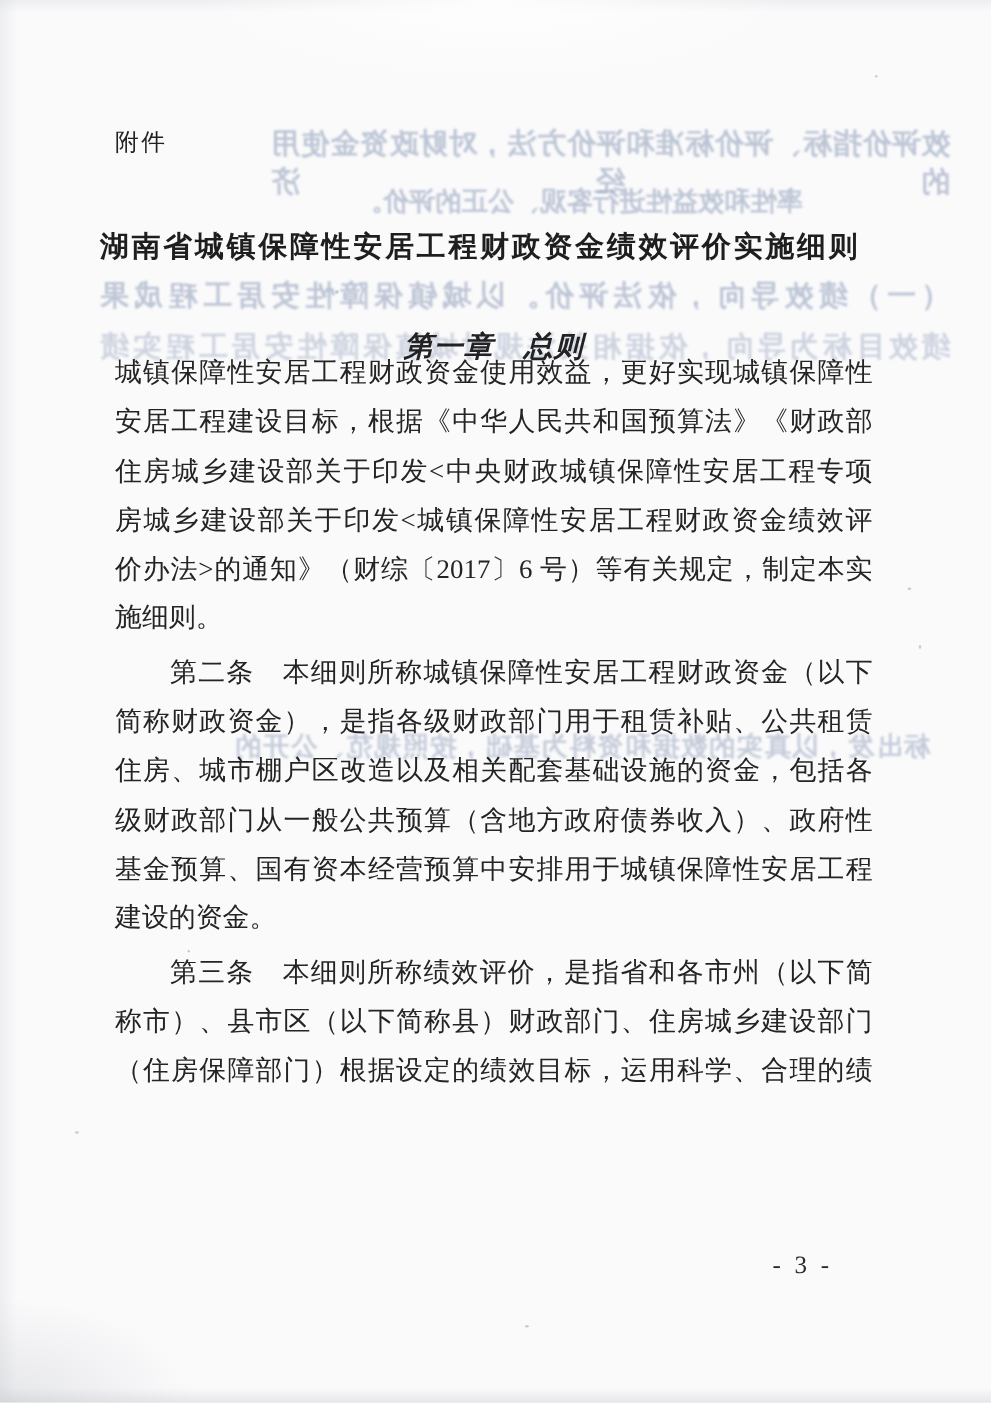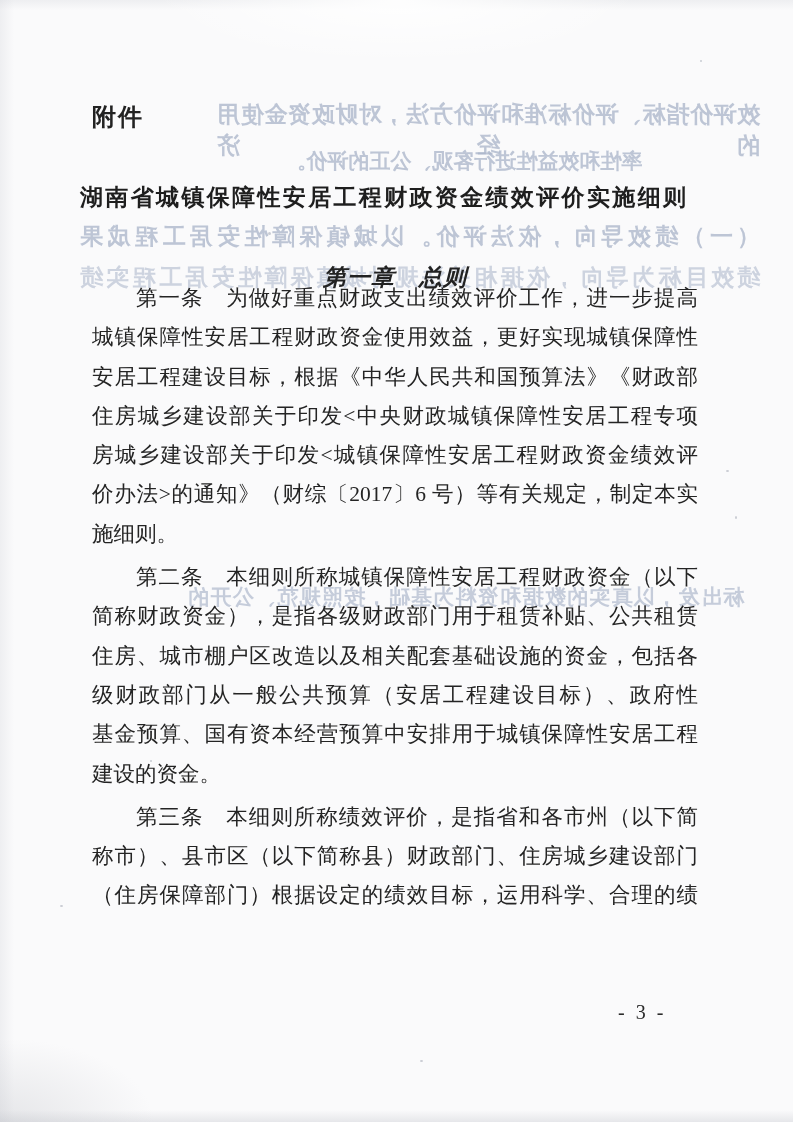--- a/index.html
+++ b/index.html
@@ -15,21 +15,21 @@
       linear-gradient(to bottom, rgba(215,217,222,.35) 0, rgba(215,217,222,0) 10px),
       #fafafb;
     overflow:hidden;
     font-family:"Liberation Serif","DejaVu Serif",serif;
     color:#262626;
   }
   
   .attachment{
     position:absolute;left:92px;top:101px;
     font-family:"Liberation Sans","DejaVu Sans",sans-serif;
-    font-size:24px;font-weight:700;letter-spacing:2px;color:#222;
+    font-size:19px;font-weight:400;letter-spacing:2px;color:#222;
   }
   .doc-title{
     position:absolute;left:80px;top:182px;width:606px;
     font-size:23px;font-weight:700;color:#1e1e1e;
     text-align:justify;text-align-last:justify;line-height:32px;
     font-family:"Liberation Serif","DejaVu Serif",serif;
   }
   .chapter{
     position:absolute;left:92px;top:262px;width:606px;
     text-align:center;font-size:23px;font-weight:700;color:#222;
@@ -93,33 +93,32 @@
   <div class="bleed bleed5">标出发，以真实的数据和资料为基础，按照规范、公开的</div>
 
   <div class="attachment">附件</div>
 
   <h1 class="doc-title" style="margin:0">湖南省城镇保障性安居工程财政资金绩效评价实施细则</h1>
 
   <h2 class="chapter" style="margin:0">第一章　总则</h2>
 
   <div class="doc-body">
       <div class="para">
-        <div class="line indent">第一条　为做好重点财政支出绩效评价工作，进一步提高</div>
         <div class="line">城镇保障性安居工程财政资金使用效益，更好实现城镇保障性</div>
         <div class="line">安居工程建设目标，根据《中华人民共和国预算法》《财政部</div>
         <div class="line">住房城乡建设部关于印发&lt;中央财政城镇保障性安居工程专项</div>
         <div class="line">房城乡建设部关于印发&lt;城镇保障性安居工程财政资金绩效评</div>
         <div class="line">价办法&gt;的通知》（财综〔2017〕6 号）等有关规定，制定本实</div>
         <div class="line no-fill">施细则。</div>
       </div>
       <div class="para">
         <div class="line indent">第二条　本细则所称城镇保障性安居工程财政资金（以下</div>
         <div class="line">简称财政资金），是指各级财政部门用于租赁补贴、公共租赁</div>
         <div class="line">住房、城市棚户区改造以及相关配套基础设施的资金，包括各</div>
-        <div class="line">级财政部门从一般公共预算（安居工程建设目标）、政府性</div>
+        <div class="line">级财政部门从一般公共预算（含地方政府债券收入）、政府性</div>
         <div class="line">基金预算、国有资本经营预算中安排用于城镇保障性安居工程</div>
         <div class="line no-fill">建设的资金。</div>
       </div>
       <div class="para">
         <div class="line indent">第三条　本细则所称绩效评价，是指省和各市州（以下简</div>
         <div class="line">称市）、县市区（以下简称县）财政部门、住房城乡建设部门</div>
         <div class="line">（住房保障部门）根据设定的绩效目标，运用科学、合理的绩</div>
       </div>
     </div>
 

